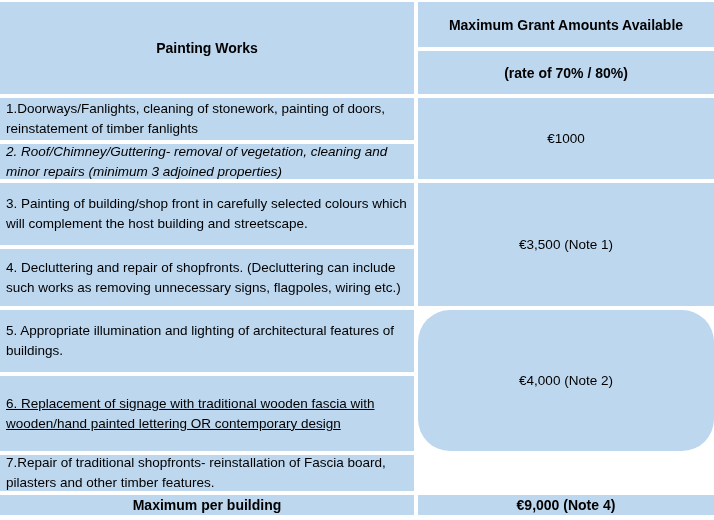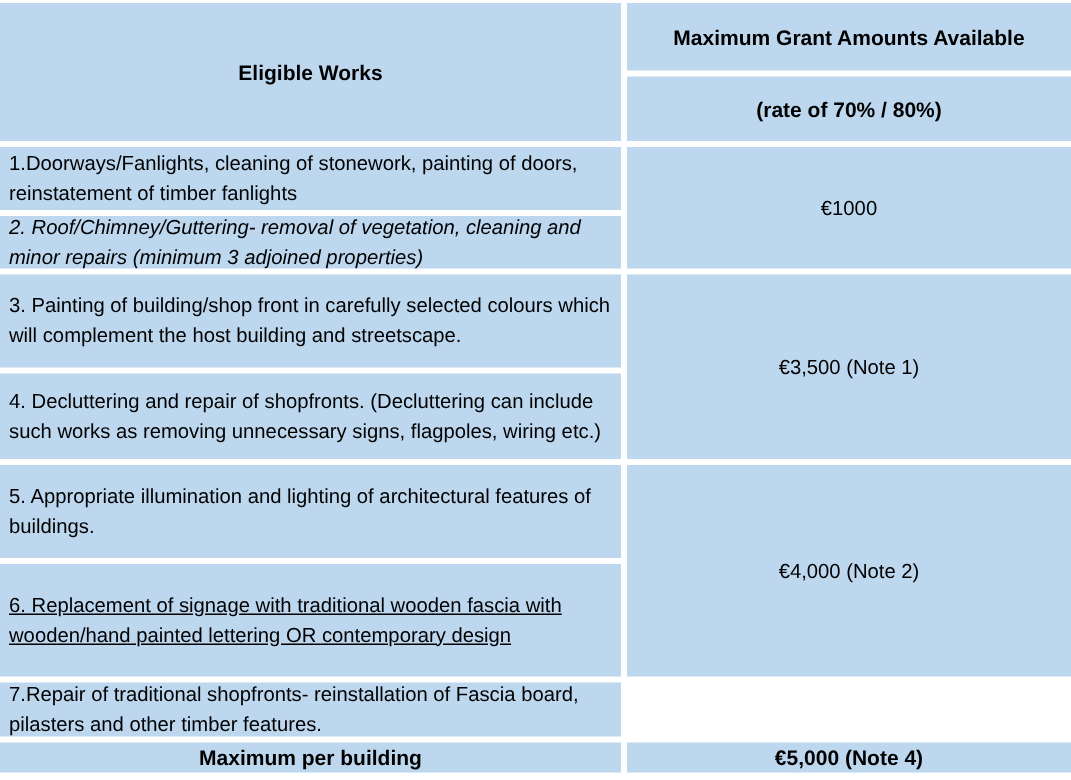--- a/index.html
+++ b/index.html
@@ -54,32 +54,32 @@
   .c-rate-hdr   { grid-column: 2; grid-row: 2; }
   .c-w1 { grid-column: 1; grid-row: 3; }
   .c-w2 { grid-column: 1; grid-row: 4; font-style: italic; }
   .c-w3 { grid-column: 1; grid-row: 5; }
   .c-w4 { grid-column: 1; grid-row: 6; }
   .c-w5 { grid-column: 1; grid-row: 7; }
   .c-w6 { grid-column: 1; grid-row: 8; text-decoration: underline; }
   .c-w7 { grid-column: 1; grid-row: 9; }
   .c-a12 { grid-column: 2; grid-row: 3 / span 2; }
   .c-a34 { grid-column: 2; grid-row: 5 / span 2; }
-  .c-a56 { grid-column: 2; grid-row: 7 / span 2; }
+  .c-a56 { grid-column: 2; grid-row: 7 / span 2; border-radius: 32px; }
   .c-a7  { grid-column: 2; grid-row: 9; }
   .c-flabel  { grid-column: 1; grid-row: 10; }
   .c-famount { grid-column: 2; grid-row: 10; }
 </style>
 </head>
 <body>
 
 <div class="page">
   <div class="tbl">
 
-    <div class="cell centered bold c-works-hdr">Eligible Works</div>
+    <div class="cell centered bold c-works-hdr">Painting Works</div>
 
     <div class="cell centered bold c-grant-hdr">Maximum Grant Amounts Available</div>
 
     <div class="cell centered bold c-rate-hdr">(rate of 70% / 80%)</div>
 
     <div class="cell work c-w1">1.Doorways/Fanlights, cleaning of stonework, painting of doors, reinstatement of timber fanlights</div>
 
     <div class="cell work c-w2">2. Roof/Chimney/Guttering- removal of vegetation, cleaning and minor repairs (minimum 3 adjoined properties)</div>
 
     <div class="cell work c-w3">3. Painting of building/shop front in carefully selected colours which will complement the host building and streetscape.</div>
@@ -94,16 +94,16 @@
 
     <div class="cell centered c-a12">€1000</div>
 
     <div class="cell centered c-a34">€3,500 (Note 1)</div>
 
     <div class="cell centered c-a56">€4,000 (Note 2)</div>
 
 
     <div class="cell centered bold c-flabel">Maximum per building</div>
 
-    <div class="cell centered bold c-famount">€5,000 (Note 4)</div>
+    <div class="cell centered bold c-famount">€9,000 (Note 4)</div>
 
   </div>
 </div>
 
 </body></html>

